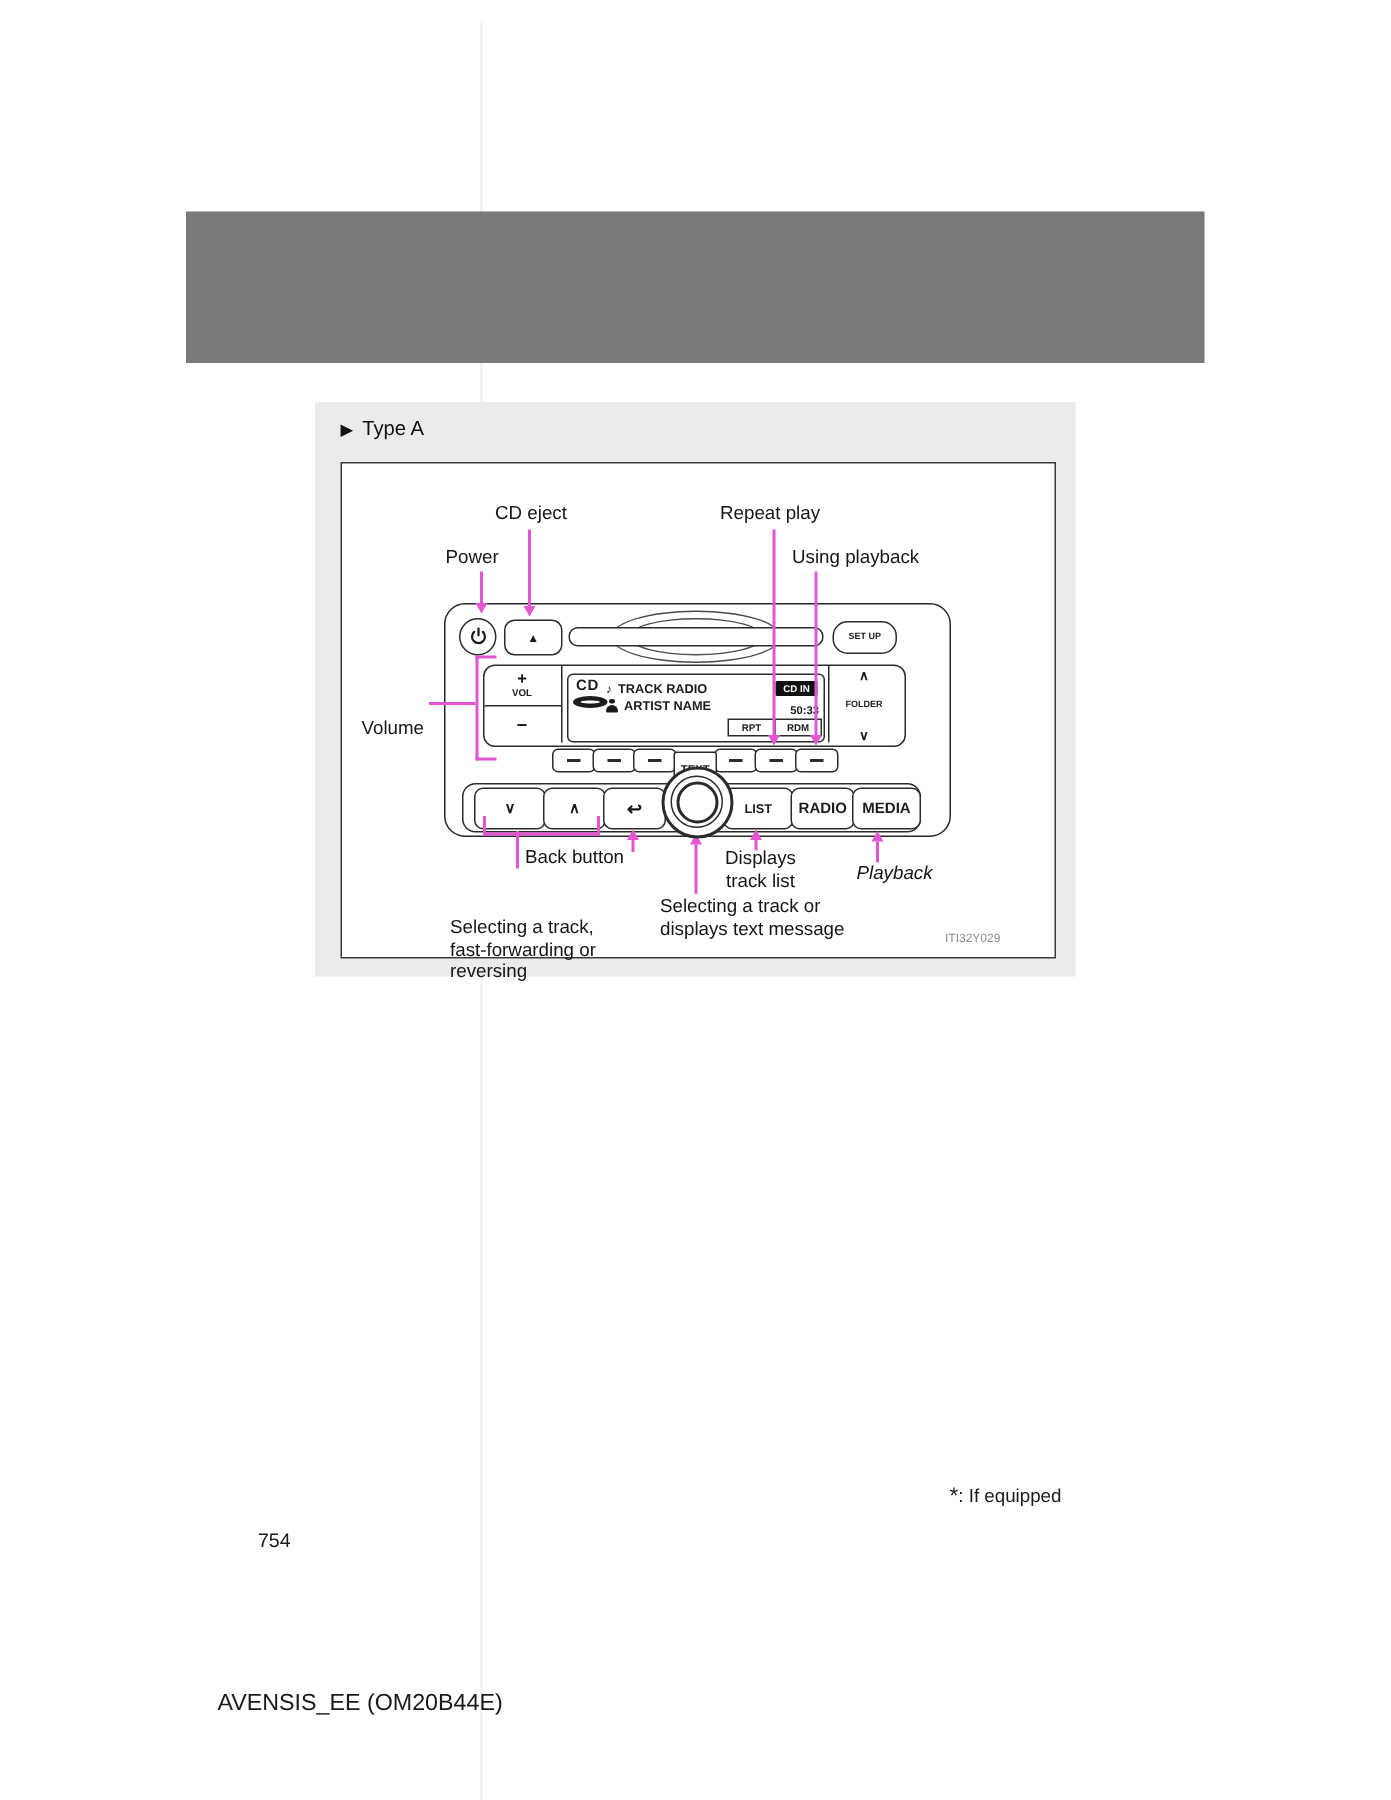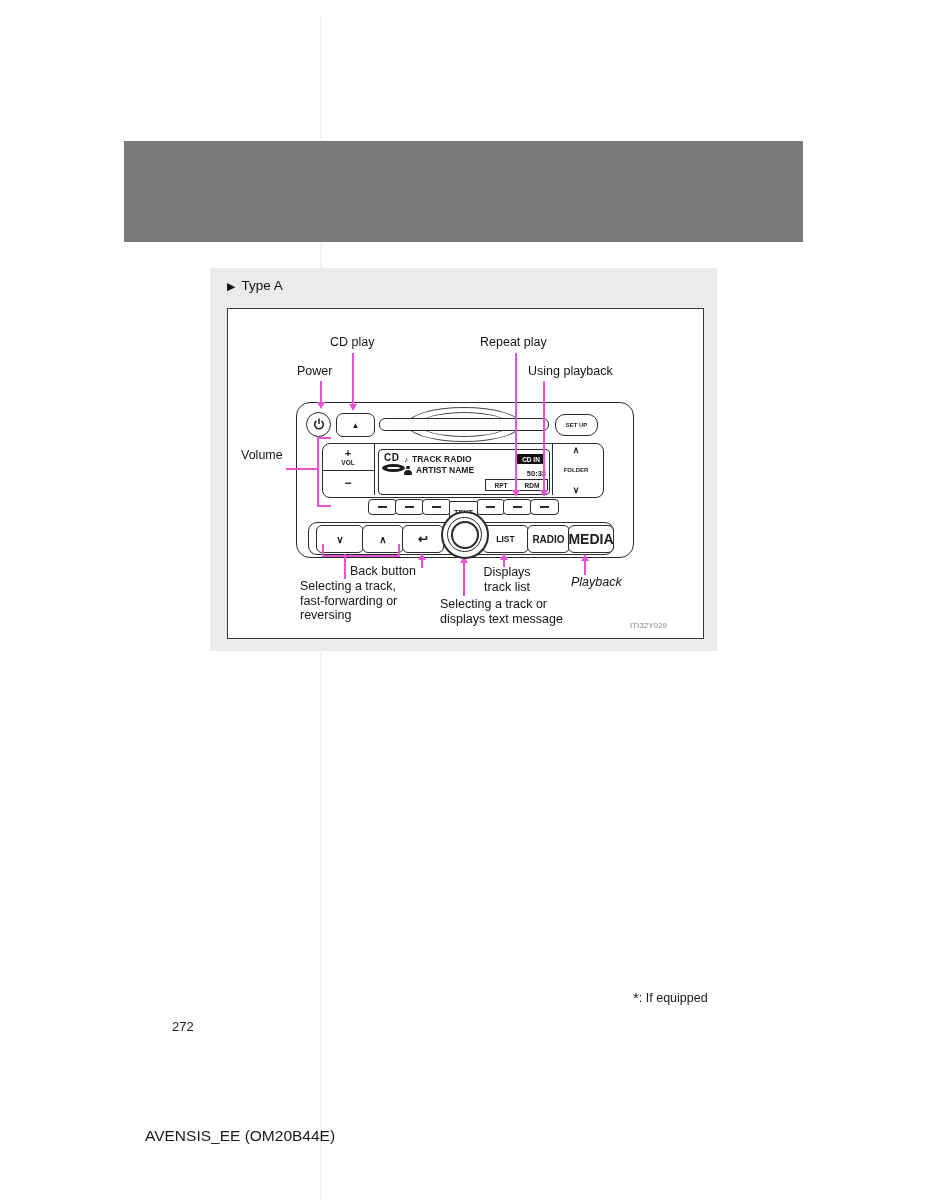--- a/index.html
+++ b/index.html
@@ -165,37 +165,37 @@
   <div class="cell" style="left:402px;top:510px;width:40px;height:26px;border-radius:6px;">
     <span style="font-size:12px;font-weight:bold;">↩</span>
   </div>
   <div class="cell" style="left:482px;top:510px;width:45px;height:26px;border-radius:6px;">
     <span class="blabel" style="font-size:8.5px;">LIST</span>
   </div>
   <div class="cell" style="left:527px;top:510px;width:41px;height:26px;border-radius:6px;">
     <span class="blabel" style="font-size:10px;">RADIO</span>
   </div>
   <div class="cell" style="left:568px;top:510px;width:44px;height:26px;border-radius:6px;">
-    <span class="blabel" style="font-size:14px;">MEDIA</span>
+    <span class="blabel" style="font-size:10px;">MEDIA</span>
   </div>
 
   <div class="cell round" style="left:441px;top:496px;width:44px;height:44px;border-width:2px;z-index:4;"></div>
   <div class="abs round" style="left:446.5px;top:501.5px;width:33px;height:33px;border:1.5px solid #2b2b2b;z-index:4;"></div>
   <div class="abs round" style="left:451px;top:506px;width:24px;height:24px;border:2px solid #2b2b2b;z-index:4;"></div>
 
-  <span class="callout" style="left:330px;top:320px;">CD play</span>
+  <span class="callout" style="left:330px;top:320px;">CD eject</span>
   <span class="callout" style="left:297px;top:349px;">Power</span>
   <span class="callout" style="left:480px;top:320px;">Repeat play</span>
   <span class="callout" style="left:528px;top:349px;">Using playback</span>
-  <span class="callout" style="left:241px;top:433px;">Volume</span>
+  <span class="callout" style="left:241px;top:463px;">Volume</span>
   <span class="callout" style="left:350px;top:549px;">Back button</span>
   <span class="callout center" style="left:479px;top:550px;width:56px;">Displays
 track list</span>
   <span class="callout" style="left:571px;top:560px;font-style:italic;">Playback</span>
-  <span class="callout" style="left:300px;top:564px;">Selecting a track,
+  <span class="callout" style="left:300px;top:596px;">Selecting a track,
 fast-forwarding or
 reversing</span>
   <span class="callout" style="left:440px;top:582px;">Selecting a track or
 displays text message</span>
 
   <div class="arr down" style="left:352px;top:338px;height:51px;"></div>
   <div class="arr down" style="left:320px;top:366px;height:21px;"></div>
   <div class="arr down" style="left:515px;top:338px;height:137px;"></div>
   <div class="arr down" style="left:543px;top:366px;height:109px;"></div>
   <div class="arr up" style="left:421px;top:545px;height:8px;"></div>
@@ -206,16 +206,16 @@
   <div class="hline" style="left:286px;top:453px;width:31px;"></div>
   <div class="bracket-right" style="left:317px;top:422px;width:12px;height:66px;"></div>
   <div class="bracket-down" style="left:322px;top:529px;width:74px;height:11px;"></div>
   <div class="abs" style="left:344px;top:539px;width:2px;height:25px;background:#e454d3;"></div>
 
   <span class="image-code">ITI32Y029</span>
 
   <div class="abs" style="left:633px;top:974px;font-size:12.5px;">
     <span style="font-size:15px;vertical-align:-1px;">*</span><span>: If equipped</span>
   </div>
-  <span class="abs" style="left:172px;top:1004px;font-size:13px;">272</span>
+  <span class="abs" style="left:172px;top:1004px;font-size:13px;">754</span>
   <span class="abs" style="left:145px;top:1112px;font-size:15.5px;">AVENSIS_EE (OM20B44E)</span>
 
 </div>
 
 </body></html>

